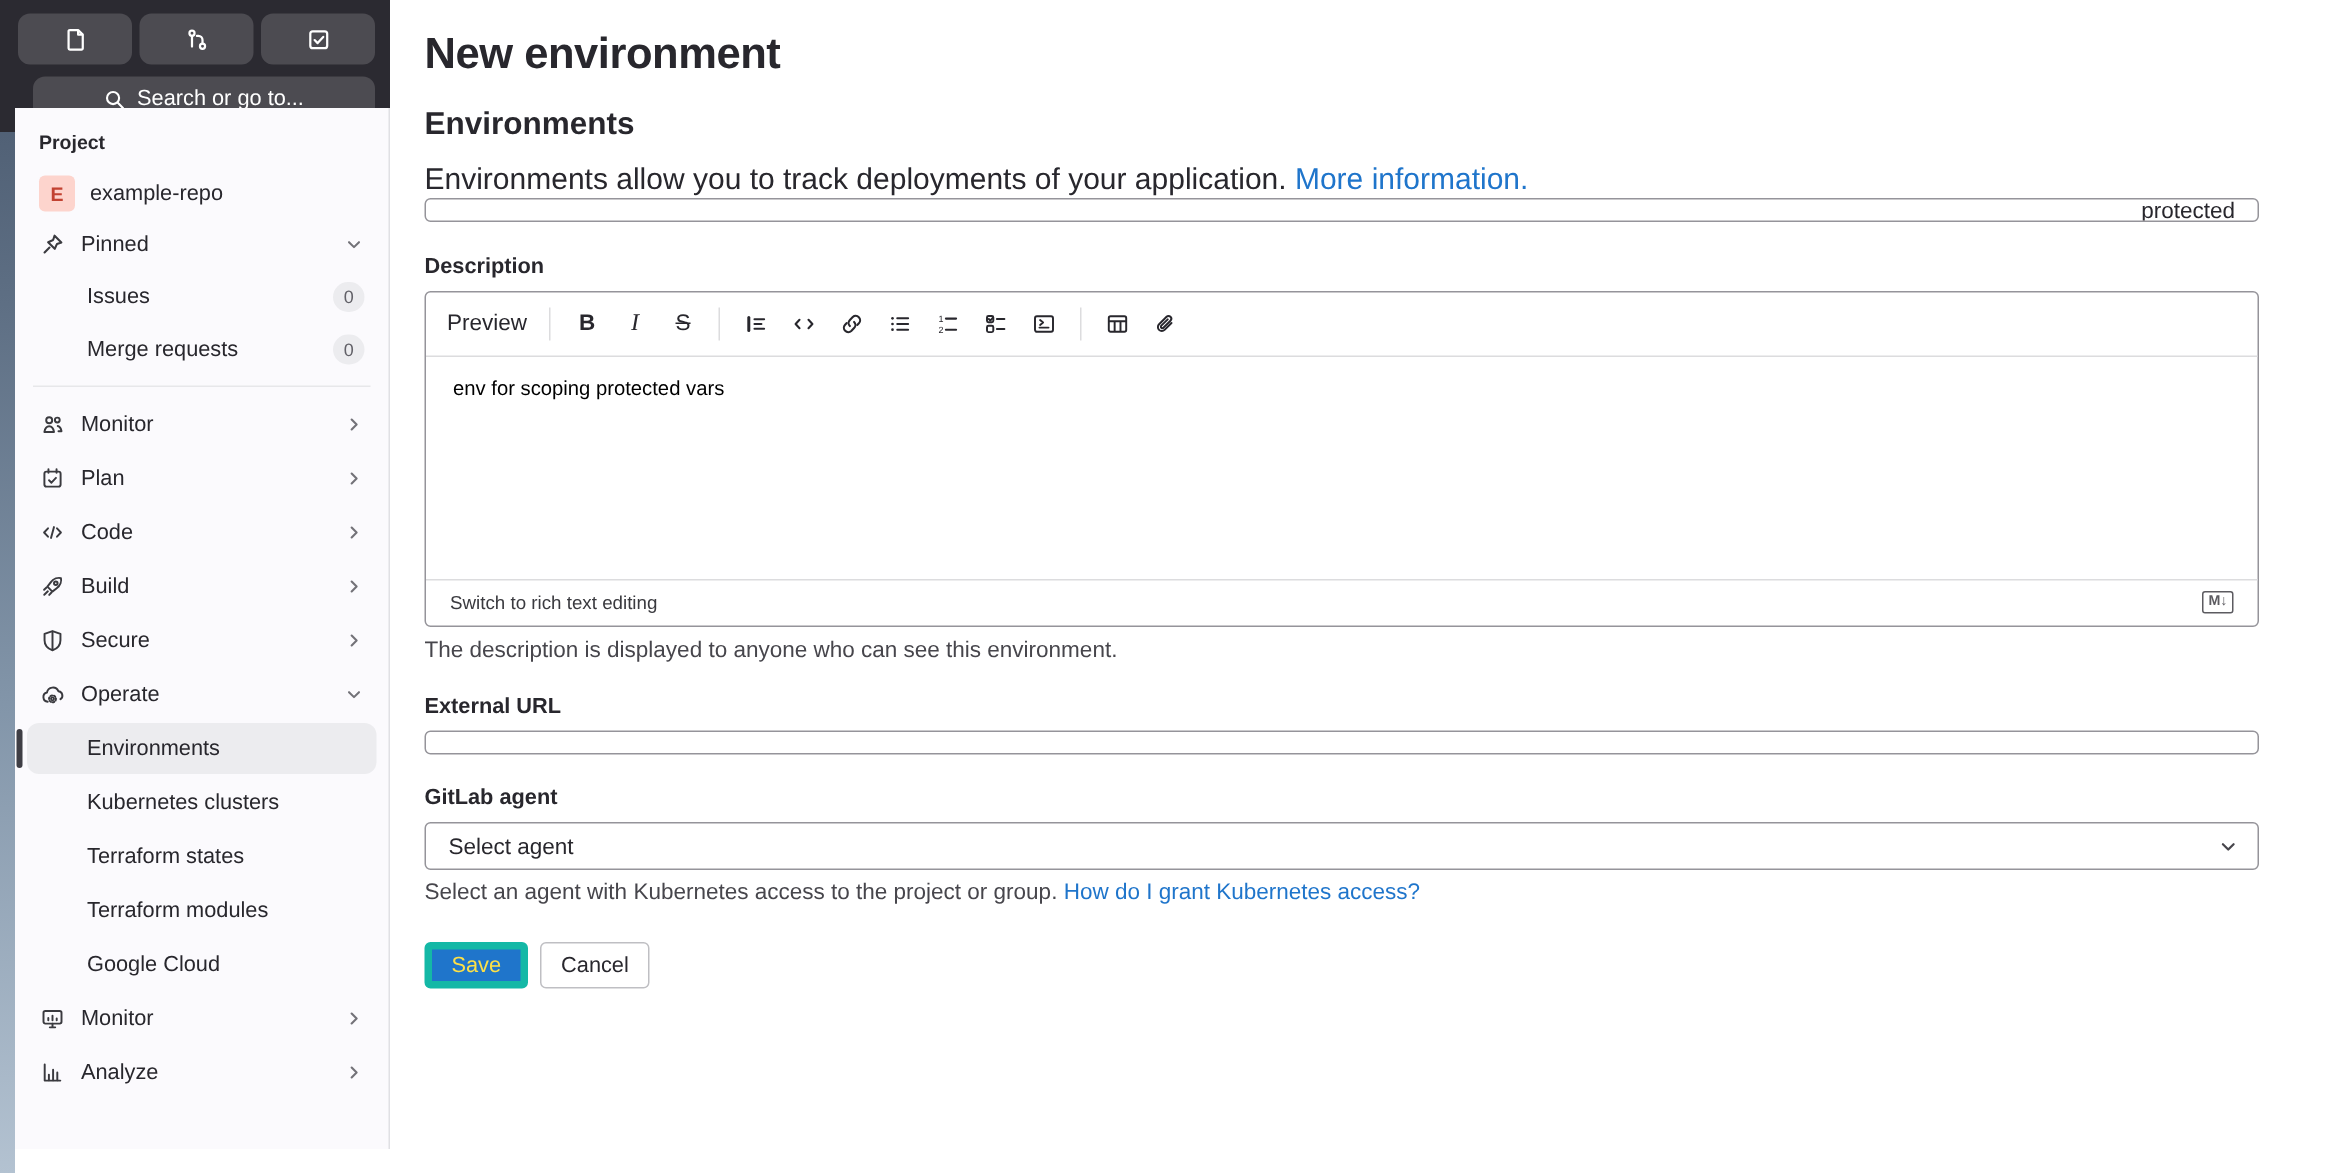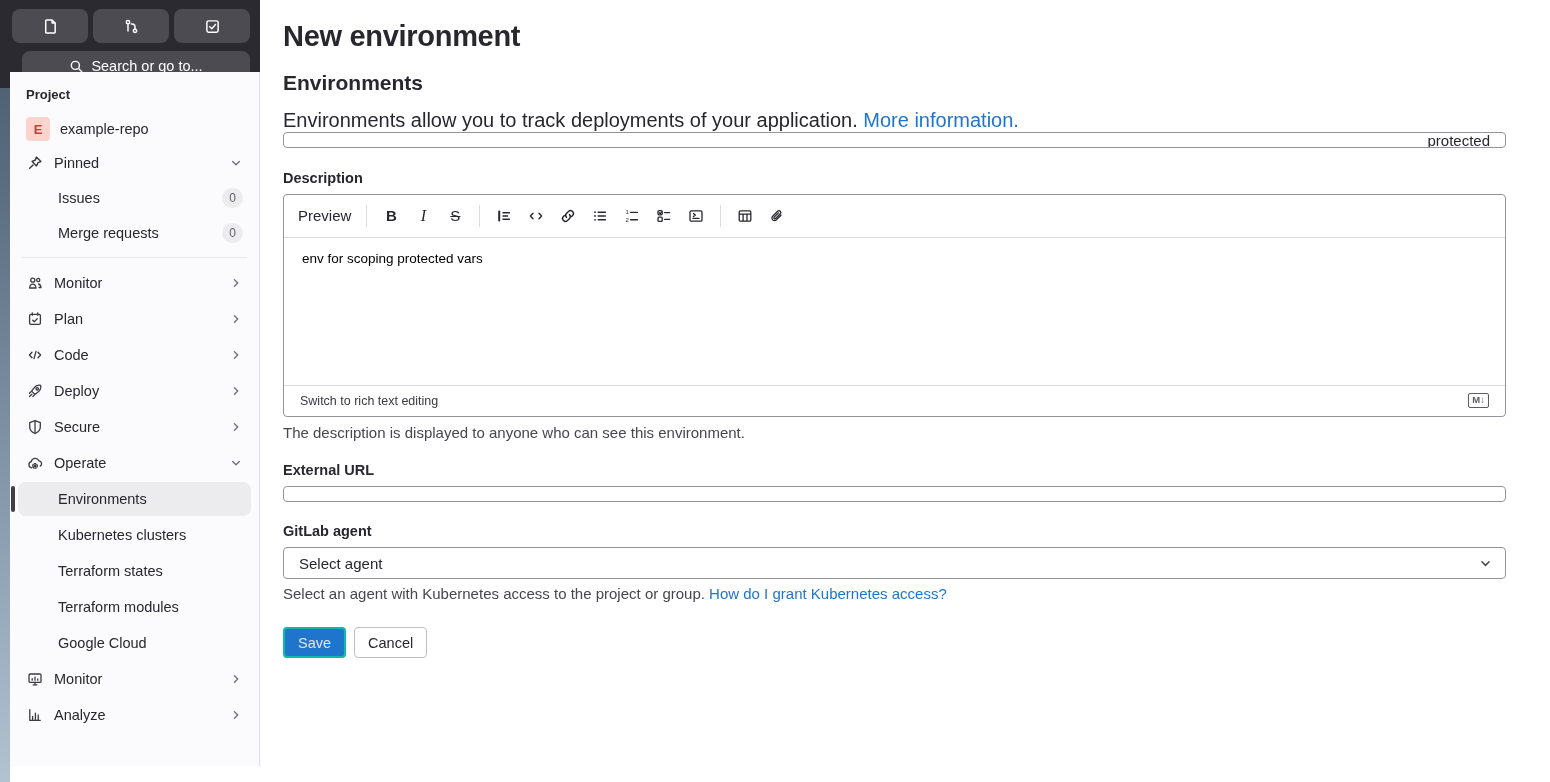--- a/index.html
+++ b/index.html
@@ -80,21 +80,21 @@
   
   .select-box { width:100%; height:32px; border:1px solid #95949a; border-radius:4px;
     padding:0 12px 0 15px; font-size:15px; display:flex; align-items:center; background:#fff;
     cursor:pointer;gap:26px; }
   .select-box .chev { margin-left:auto; color:#47464c; }
 
   
   .btn-row { display:flex; gap:8px; margin-top:25px; }
   .btn { height:31px; padding:0 13px; border-radius:4px; font-size:14.5px;
     font-family:"Liberation Sans", sans-serif; cursor:pointer; display:flex; align-items:center; }
-  .btn-primary { background:#1f75cb; border:2px solid #14b8a6; color:#e5e5e5; }
+  .btn-primary { background:#1f75cb; border:5px solid #14b8a6; color:#fde047; }
   .btn-secondary { background:#fff; border:1px solid #bfbfc3; color:#28272d; }
 </style>
 </head>
 <body>
 
 <div class="left-strip"></div>
 
 <div class="top-dark">
   <div class="shortcut-row">
     <div class="shortcut-btn">
@@ -216,21 +216,21 @@
   </div>
 
   <div class="srow navrow">
     <span class="ic">
       <svg width="16" height="16" viewBox="0 0 16 16" fill="none" stroke="currentColor" stroke-width="1.3" stroke-linecap="round" stroke-linejoin="round">
           <path d="M13.6 2.4c-1.9-.5-4.9.2-6.8 2.8L4.6 8.1l3.3 3.3 2.9-2.2c2.6-1.9 3.3-4.9 2.8-6.8z"></path>
           <circle cx="10.2" cy="5.8" r="1.2"></circle>
           <path d="M4.9 11.2l-2.4 2.3M4 8.7l-1.6 1.5M7.3 12l-1.5 1.6"></path>
         </svg>
     </span>
-    <span class="lbl">Deploy</span>
+    <span class="lbl">Build</span>
     <span class="chev">
       <svg width="14" height="14" viewBox="0 0 16 16" fill="none" stroke="currentColor" stroke-width="1.6" stroke-linecap="round" stroke-linejoin="round">
           <path d="M6.2 4.2L10 8l-3.8 3.8"></path>
         </svg>
     </span>
   </div>
 
   <div class="srow navrow">
     <span class="ic">
       <svg width="16" height="16" viewBox="0 0 16 16" fill="none" stroke="currentColor" stroke-width="1.3" stroke-linejoin="round">

